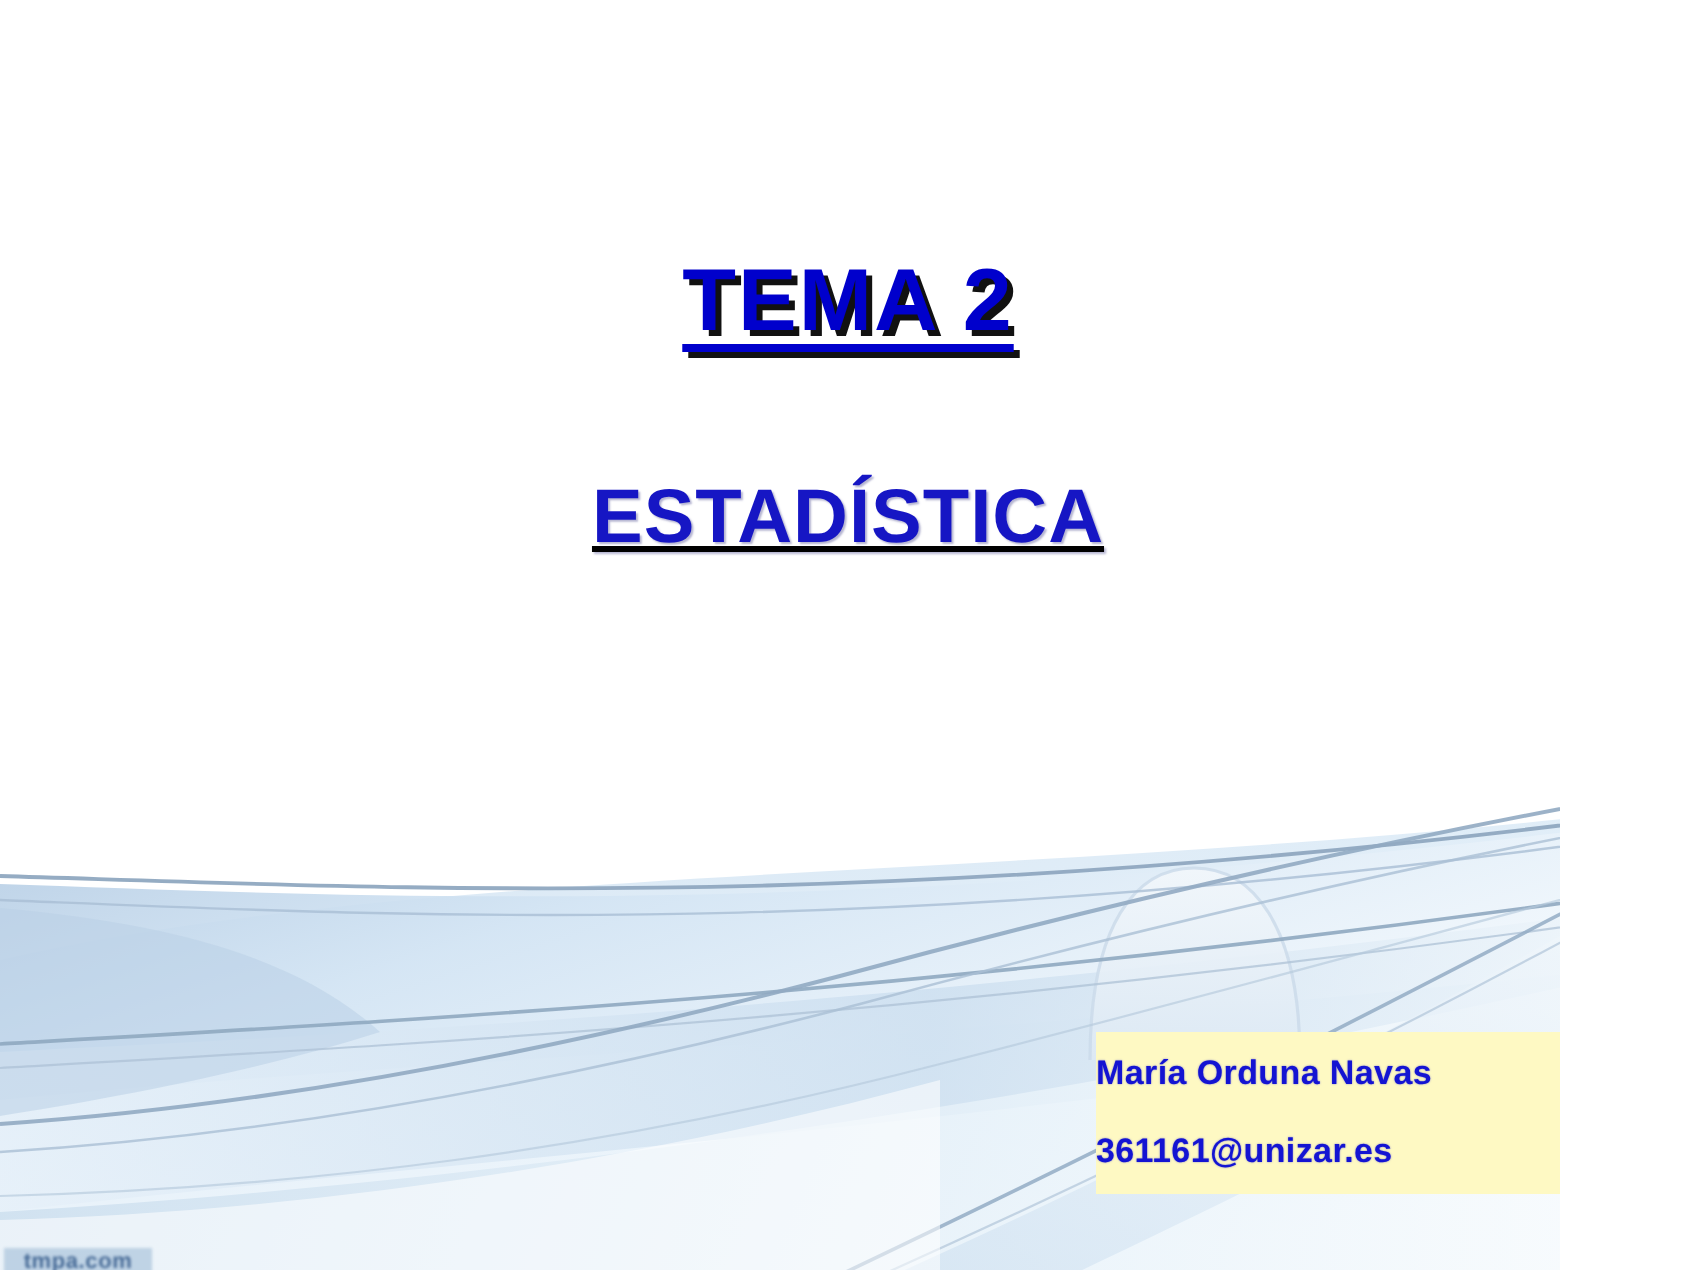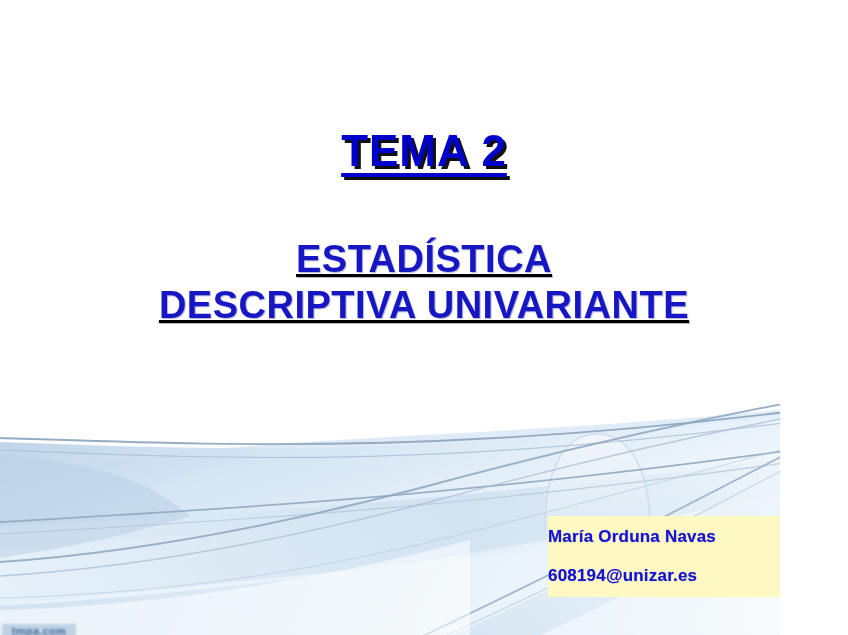--- a/index.html
+++ b/index.html
@@ -169,23 +169,22 @@
 
     <path d="M0,600 C140,596 300,576 470,530 L470,635 L0,635 Z" fill="#ffffff" opacity="0.55"></path>
   </svg>
 
   <div id="title-block">
     <span id="slide-title">TEMA 2</span>
   </div>
 
   <div id="subtitle-block">
     <div class="subtitle-line">ESTADÍSTICA</div>
-    <div class="subtitle-line">DESCRIPTIVA UNIVARIANTE</div>
   </div>
 
   <div id="author-box">
     <div id="author-name" class="author-line">María Orduna Navas</div>
-    <div id="author-email" class="author-line">608194@unizar.es</div>
+    <div id="author-email" class="author-line">361161@unizar.es</div>
   </div>
 
   <div id="watermark">tmpa.com</div>
 
 </div>
 
 </body></html>

